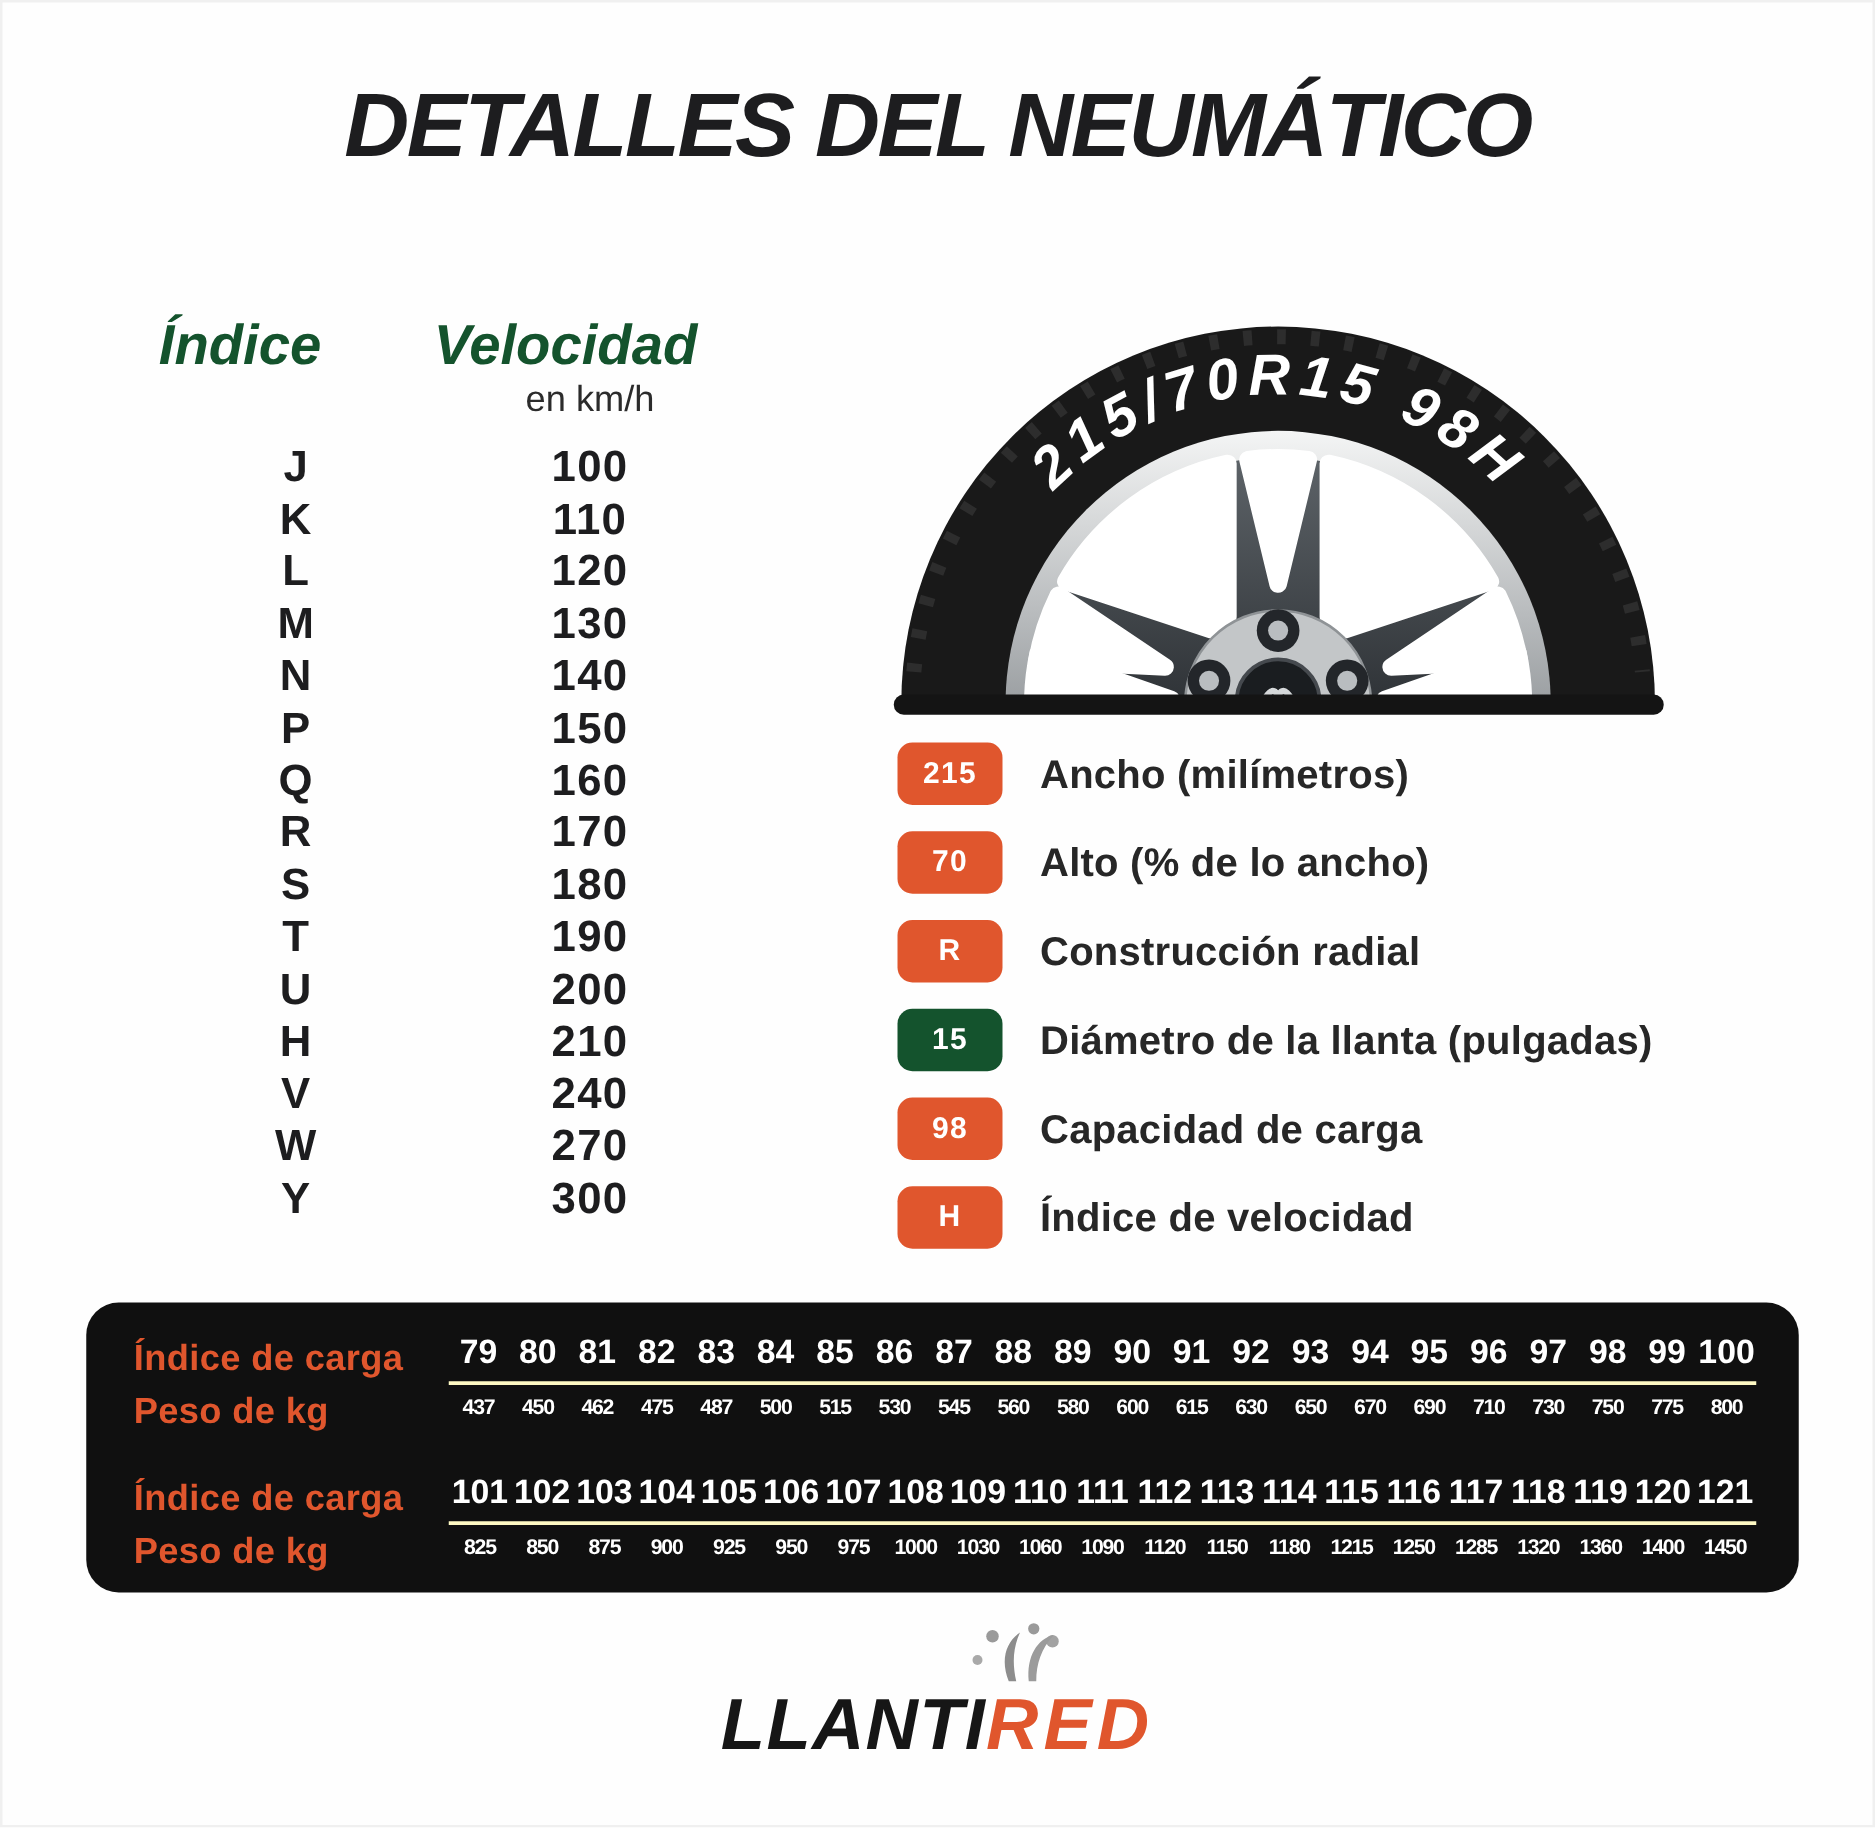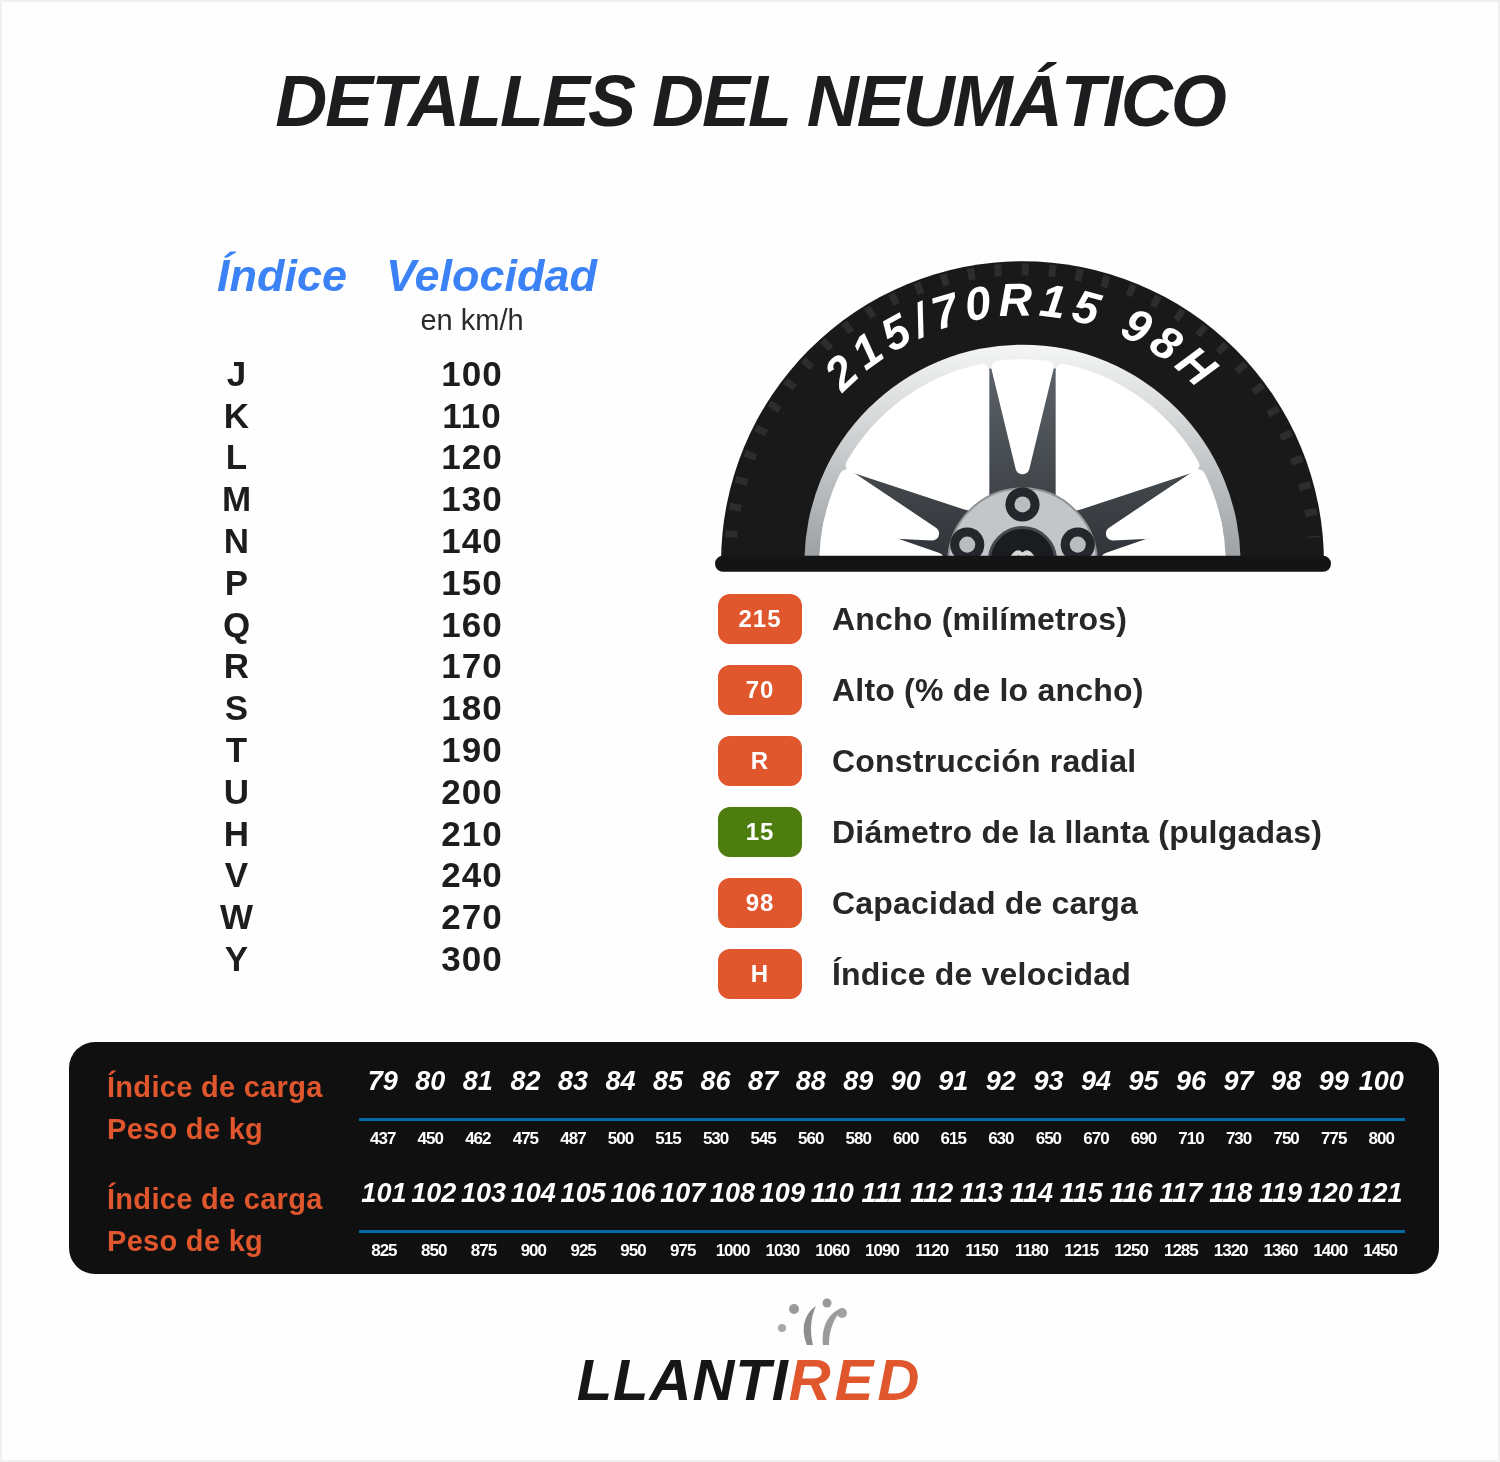--- a/index.html
+++ b/index.html
@@ -6,21 +6,21 @@
   body{width:1500px;height:1462px;position:relative;font-family:"Liberation Sans",sans-serif;overflow:hidden;}
   .poster{position:absolute;inset:0;background:#fefefe;border:2px solid #f0f0f0;box-sizing:border-box;}
 
   
   .title{position:absolute;top:58px;left:0;width:100%;text-align:center;
          font-size:72px;font-weight:bold;font-style:italic;letter-spacing:-2px;color:#1d1d1f;white-space:nowrap;}
 
   
   .speed-table{position:absolute;left:125px;top:248px;width:470px;}
   .speed-header{display:grid;grid-template-columns:220px 250px;}
-  .speed-h{font-size:45px;font-weight:bold;font-style:italic;text-align:right;color:#3b82f6;}
+  .speed-h{font-size:45px;font-weight:bold;font-style:italic;text-align:left;color:#14532d;}
   .speed-sub{grid-column:2;text-align:center;font-size:29px;color:#2b2b2b;margin-top:2px;}
   .speed-rows{margin-top:16px;}
   .speed-row{display:grid;grid-template-columns:220px 250px;height:41.8px;align-items:center;}
   .speed-letter,.speed-value{font-size:35px;font-weight:bold;color:#1d1d1f;text-align:center;letter-spacing:1px;}
 
   
   .tire{position:absolute;left:712px;top:250px;width:618px;height:328px;}
   .tire svg{width:100%;height:100%;display:block;}
 
   
@@ -31,21 +31,21 @@
   .badge-label{margin-left:30px;font-size:32px;font-weight:bold;color:#272727;letter-spacing:0.2px;white-space:nowrap;}
 
   
   .load-panel{position:absolute;left:67px;top:1040px;width:1370px;height:232px;border-radius:26px;
               box-sizing:border-box;padding:24px 34px 0 38px;}
   .load-group{display:flex;margin-bottom:28px;}
   .load-labels{width:252px;flex:none;display:flex;flex-direction:column;justify-content:space-between;}
   .load-label{font-size:29px;font-weight:bold;line-height:42px;letter-spacing:0.3px;}
   .load-nums{flex:1;min-width:0;}
   .num-grid{display:grid;text-align:center;color:#ffffff;font-weight:bold;}
-  .num-grid.indices{font-size:27px;padding-bottom:21px;border-bottom:3px solid #0369a1;font-style:italic;}
+  .num-grid.indices{font-size:27px;padding-bottom:8px;border-bottom:3px solid #fef9c3;}
   .num-grid.weights{font-size:17px;letter-spacing:-1px;padding-top:8px;}
   .num-cell{overflow:visible;white-space:nowrap;}
 
   
   .logo{position:absolute;top:1296px;left:0;width:100%;display:flex;justify-content:center;}
   .logo-mark{position:relative;padding-top:48px;}
   .logo-text{font-size:58px;font-weight:bold;font-style:italic;white-space:nowrap;}
   .logo-llanti{color:#161616;letter-spacing:1px;}
   .logo-red{letter-spacing:4px;}
   .splash{position:absolute;top:0;left:57%;width:78px;height:48px;}
@@ -191,21 +191,21 @@
       </div>
       <div class="badge-row">
         <div class="badge" style="background: rgb(224, 86, 45); text-align: right;">70</div>
         <div class="badge-label">Alto (% de lo ancho)</div>
       </div>
       <div class="badge-row">
         <div class="badge" style="background: rgb(224, 86, 45);">R</div>
         <div class="badge-label">Construcción radial</div>
       </div>
       <div class="badge-row">
-        <div class="badge" style="background: #4d7c0f;">15</div>
+        <div class="badge" style="background: #14532d;">15</div>
         <div class="badge-label">Diámetro de la llanta (pulgadas)</div>
       </div>
       <div class="badge-row">
         <div class="badge" style="background: rgb(224, 86, 45);">98</div>
         <div class="badge-label">Capacidad de carga</div>
       </div>
       <div class="badge-row">
         <div class="badge" style="background: rgb(224, 86, 45);">H</div>
         <div class="badge-label">Índice de velocidad</div>
       </div>

